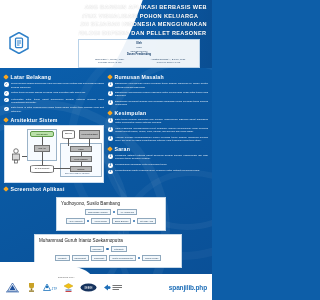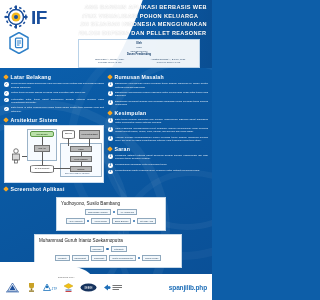--- a/index.html
+++ b/index.html
@@ -192,37 +192,20 @@
   <div class="swoosh sw1"></div>
   <div class="swoosh sw2"></div>
   <div class="swoosh sw3"></div>
   <div class="swoosh sw4"></div>
   <div class="swoosh sw5"></div>
 
   <div id="header">
     <div id="header-wave"></div>
 
     <div id="logo-panel"></div>
-    <div class="logo-row">
-      <span class="gear-mark">
-        <svg viewBox="0 0 48 48" width="24" height="24">
-          <g fill="none" stroke="#1b4f9c" stroke-width="3">
-            <circle cx="24" cy="24" r="15"></circle>
-            <circle cx="24" cy="24" r="20" stroke-dasharray="5 5"></circle>
-          </g>
-          <circle cx="24" cy="24" r="9" fill="#f5b81c"></circle>
-          <circle cx="24" cy="24" r="4" fill="#1b4f9c"></circle>
-          <rect x="22" y="1" width="4" height="8" fill="#1b4f9c"></rect>
-          <rect x="22" y="39" width="4" height="8" fill="#1b4f9c"></rect>
-          <rect x="1" y="22" width="8" height="4" fill="#1b4f9c"></rect>
-          <rect x="39" y="22" width="8" height="4" fill="#1b4f9c"></rect>
-        </svg>
-      </span>
-      <span class="if-text">IF</span>
-    </div>
     <span class="doc-mark">
       <svg viewBox="0 0 40 44" width="20" height="22">
         <polygon points="20,1 38,11 38,33 20,43 2,33 2,11" fill="none" stroke="#2f80c8" stroke-width="3"></polygon>
         <rect x="13" y="12" width="14" height="19" rx="2" fill="none" stroke="#2f80c8" stroke-width="2.5"></rect>
         <line x1="16" y1="18" x2="24" y2="18" stroke="#2f80c8" stroke-width="2"></line>
         <line x1="16" y1="22" x2="24" y2="22" stroke="#2f80c8" stroke-width="2"></line>
         <line x1="16" y1="26" x2="21" y2="26" stroke="#2f80c8" stroke-width="2"></line>
       </svg>
     </span>
 

